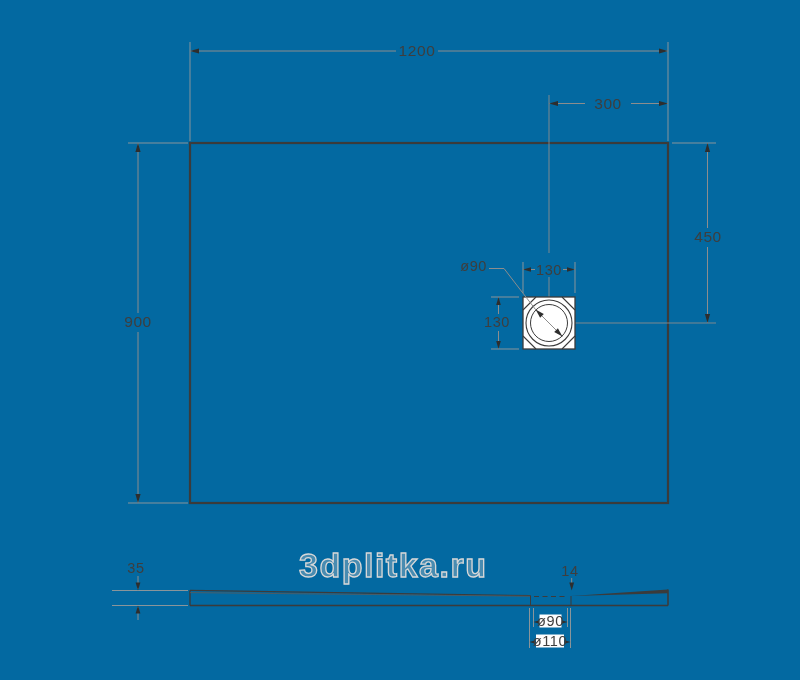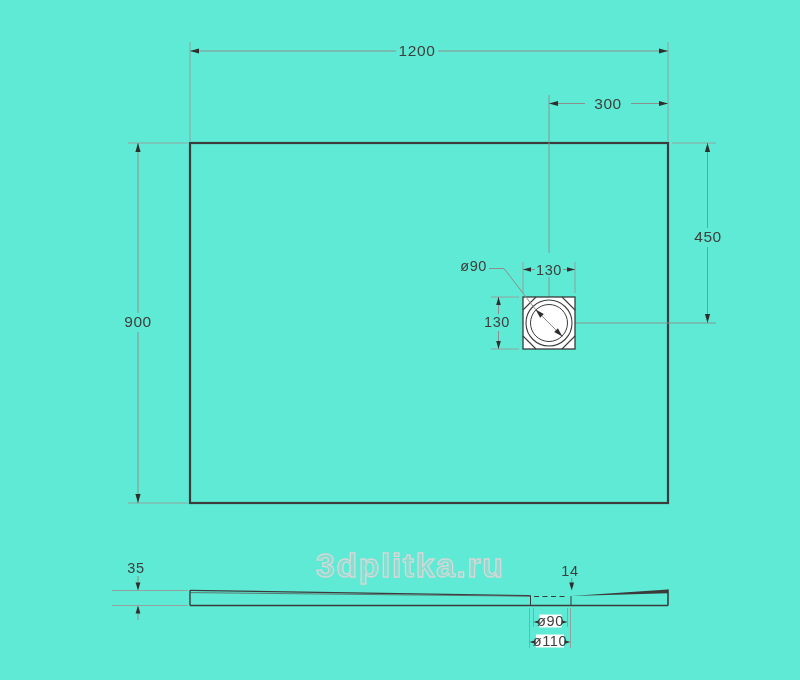--- a/index.html
+++ b/index.html
@@ -1,33 +1,33 @@
 <!DOCTYPE html>
 <html><head>
 <meta charset="utf-8">
 <style>
   html,body{margin:0;padding:0;background:#ffffff;}
   #canvas{
     position:relative;
     width:800px;height:680px;
-    background:#5eead4;
+    background:#0369a1;
     overflow:hidden;
     font-family:"Liberation Sans", sans-serif;
   }
   svg{position:absolute;left:0;top:0;}
   .dim-text{
     font-family:"Liberation Sans", sans-serif;
     fill:#3e3e3e;
     letter-spacing:0.6px;
   }
   .dim-lg{font-size:15.5px;}
   .dim-sm{font-size:14.5px;}
   #watermark{
     position:absolute;
-    left:316px;top:546px;
+    left:299px;top:546px;
     font-size:34px;
     font-weight:700;
     letter-spacing:1.5px;
     color:transparent;
     -webkit-text-stroke:1.3px #d8d8d8;
     text-shadow:0 0 1px rgba(205,205,205,0.35);
     white-space:nowrap;
     user-select:none;
   }
 </style>

